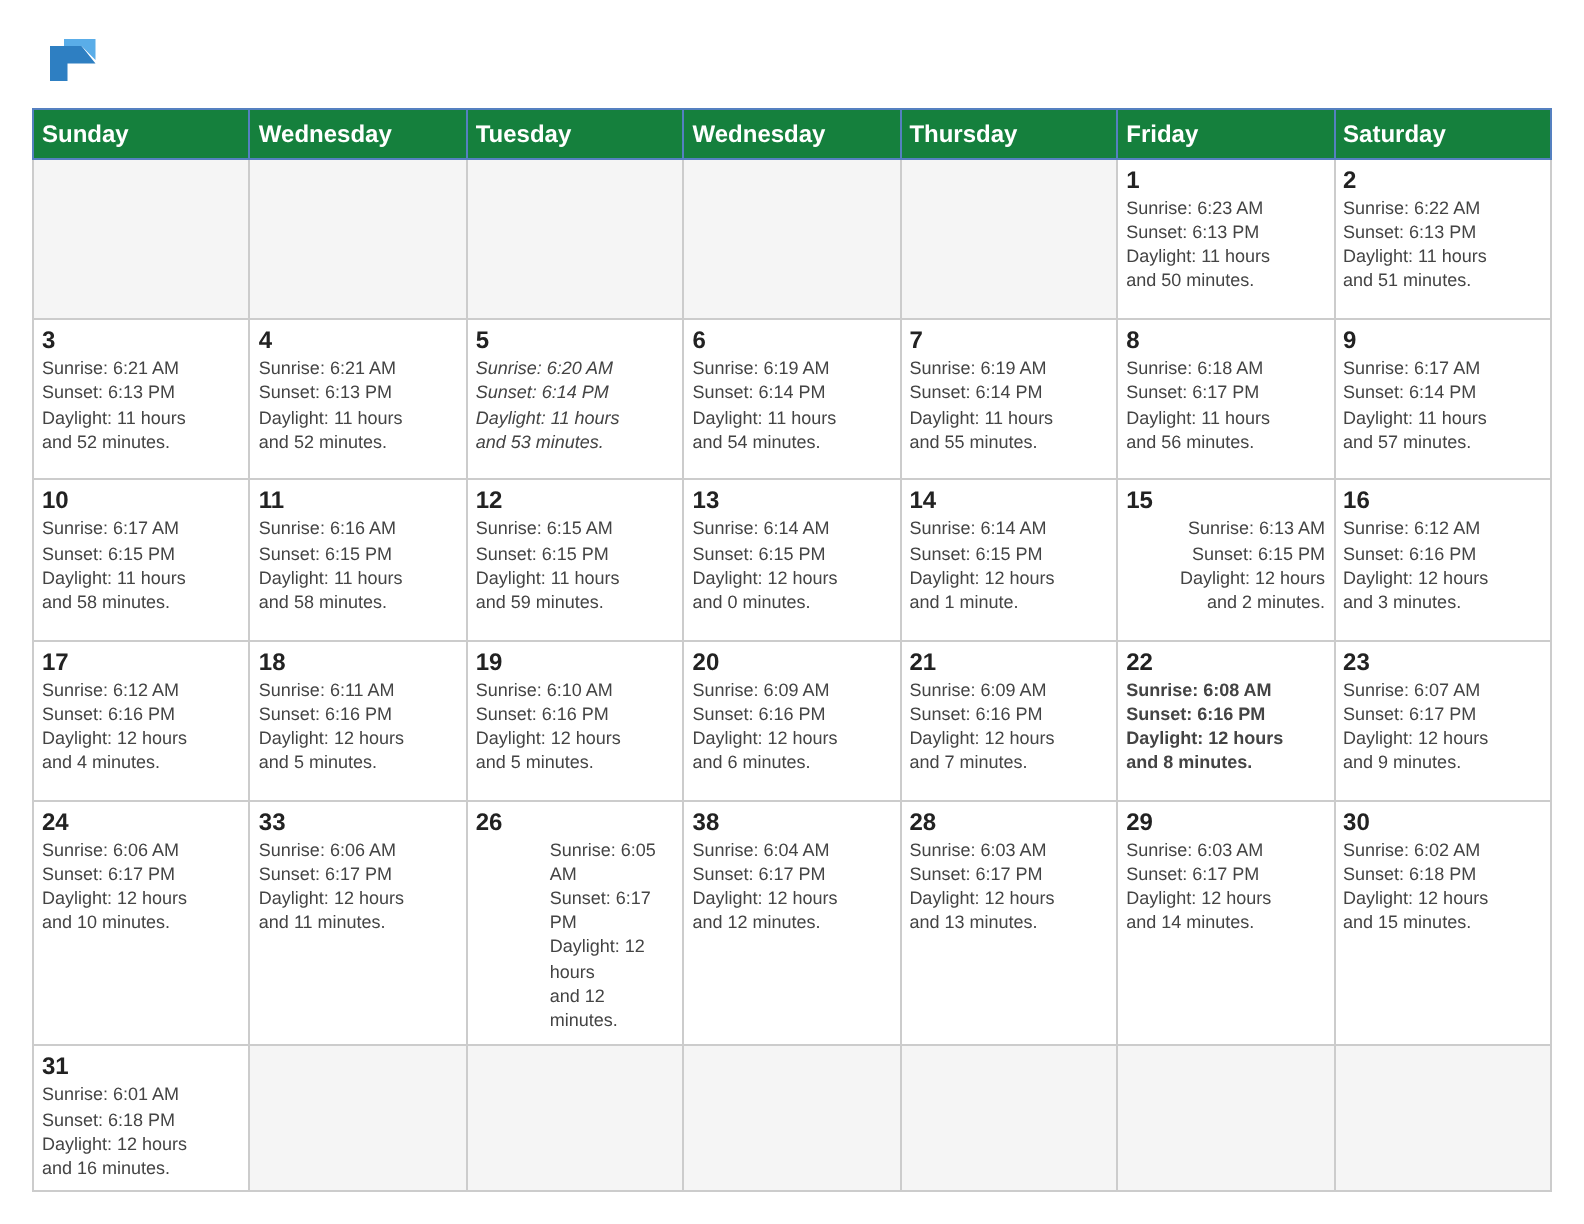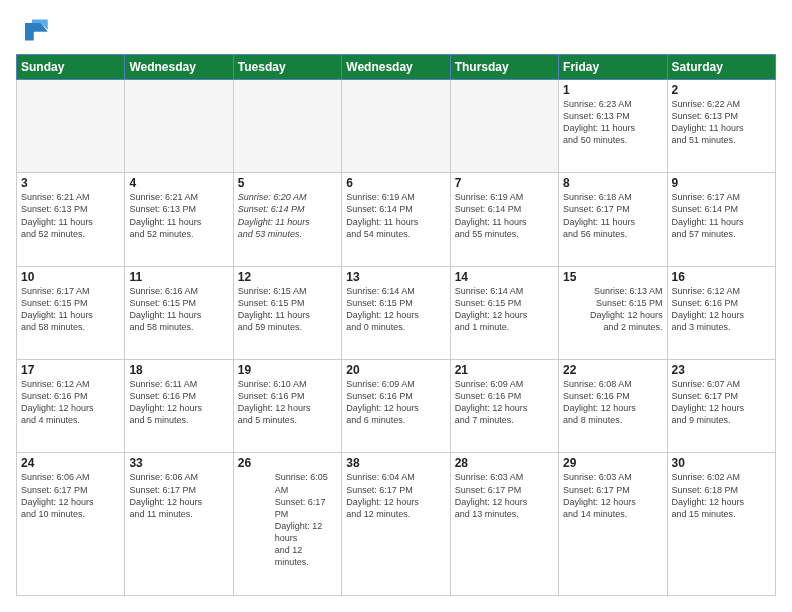--- a/index.html
+++ b/index.html
@@ -285,21 +285,21 @@
           </td>
           <td>
             <span class="day-number">21</span>
             <div class="day-info" style="white-space: pre-line;">Sunrise: 6:09 AM
 Sunset: 6:16 PM
 Daylight: 12 hours
 and 7 minutes.</div>
           </td>
           <td>
             <span class="day-number">22</span>
-            <div class="day-info" style="white-space: pre-line;">Sunrise: 6:08 AM
+            <div class="day-info" style="white-space: pre-line; font-weight: bold;">Sunrise: 6:08 AM
 Sunset: 6:16 PM
 Daylight: 12 hours
 and 8 minutes.</div>
           </td>
           <td>
             <span class="day-number">23</span>
             <div class="day-info" style="white-space: pre-line;">Sunrise: 6:07 AM
 Sunset: 6:17 PM
 Daylight: 12 hours
 and 9 minutes.</div>
@@ -348,16 +348,31 @@
 Daylight: 12 hours
 and 14 minutes.</div>
           </td>
           <td>
             <span class="day-number">30</span>
             <div class="day-info" style="white-space: pre-line;">Sunrise: 6:02 AM
 Sunset: 6:18 PM
 Daylight: 12 hours
 and 15 minutes.</div>
           </td>
+        </tr>
+        <tr>
+          <td class="last-row">
+            <span class="day-number">31</span>
+            <div class="day-info" style="white-space: pre-line;">Sunrise: 6:01 AM
+Sunset: 6:18 PM
+Daylight: 12 hours
+and 16 minutes.</div>
+          </td>
+          <td class="empty last-row"></td>
+          <td class="empty last-row"></td>
+          <td class="empty last-row"></td>
+          <td class="empty last-row"></td>
+          <td class="empty last-row"></td>
+          <td class="empty last-row"></td>
         </tr>
       </tbody>
   </table>
 </div>
 
 </body></html>

